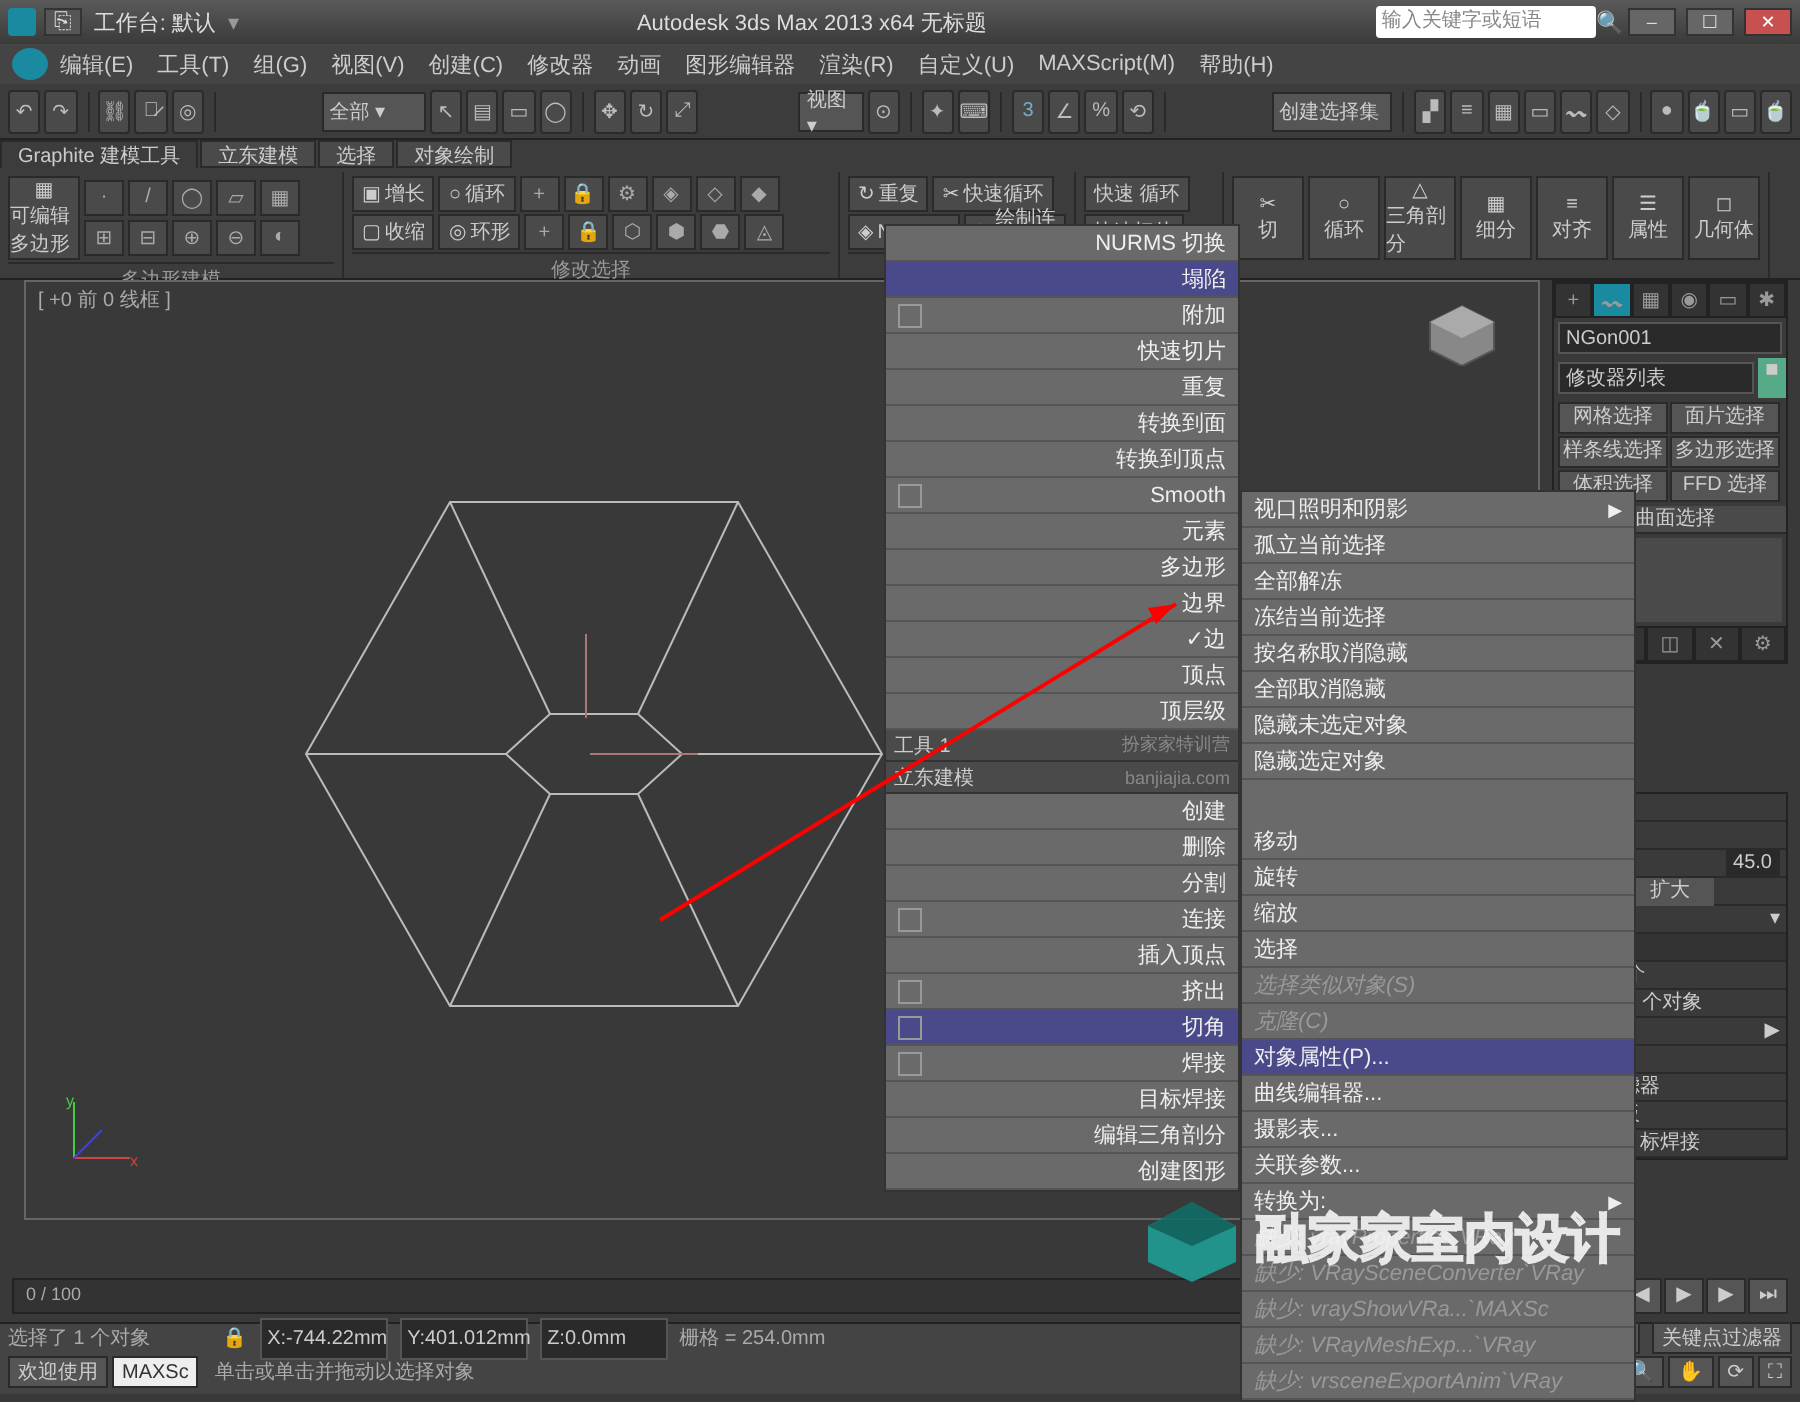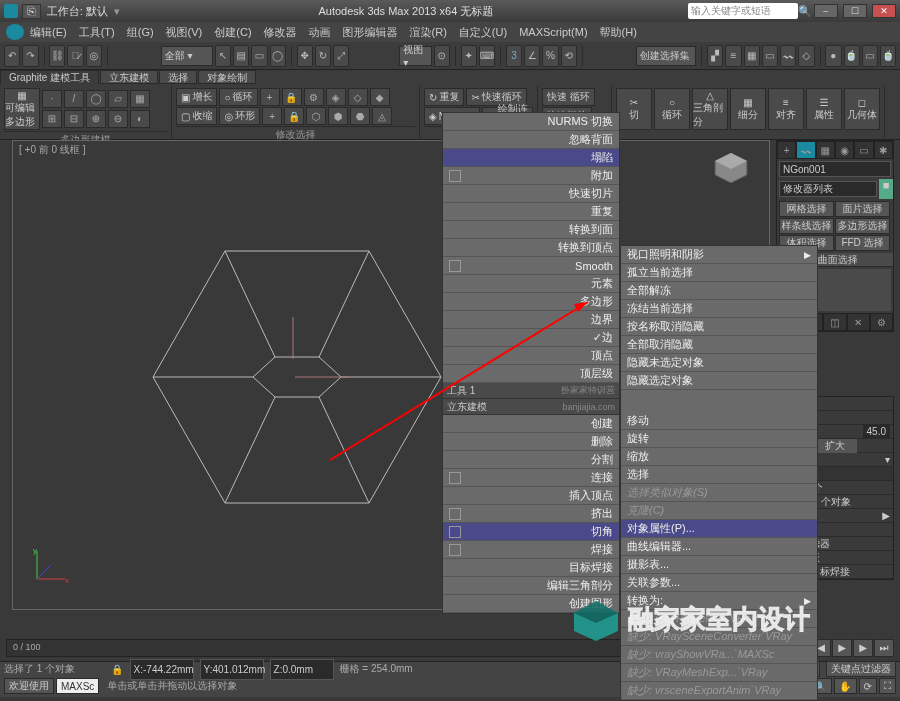--- a/index.html
+++ b/index.html
@@ -288,23 +288,20 @@
 
 <svg class="arrow-line" width="900" height="701">
   <line x1="330" y1="320" x2="588" y2="162" stroke="#f00" stroke-width="2"></line>
   <polygon points="588,162 578,172 574,164" fill="#f00"></polygon>
 </svg>
 
 <div class="context">
   <div class="context-row">
       <span>NURMS 切换</span>
     </div>
-  <div class="context-row">
-      <span>忽略背面</span>
-    </div>
   <div class="context-row hover">
       <span>塌陷</span>
     </div>
   <div class="context-row">
       <span class="chk"></span>
       <span>附加</span>
     </div>
   <div class="context-row">
       <span>快速切片</span>
     </div>

